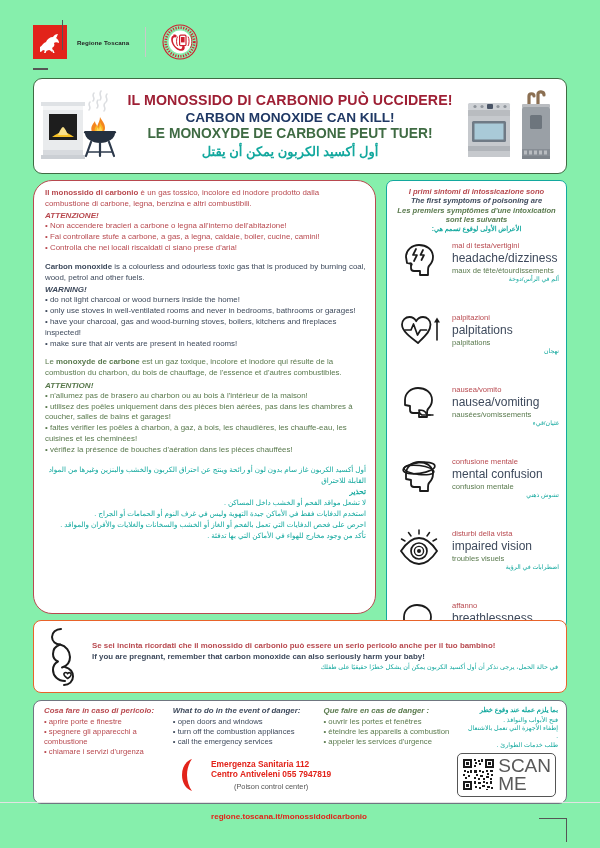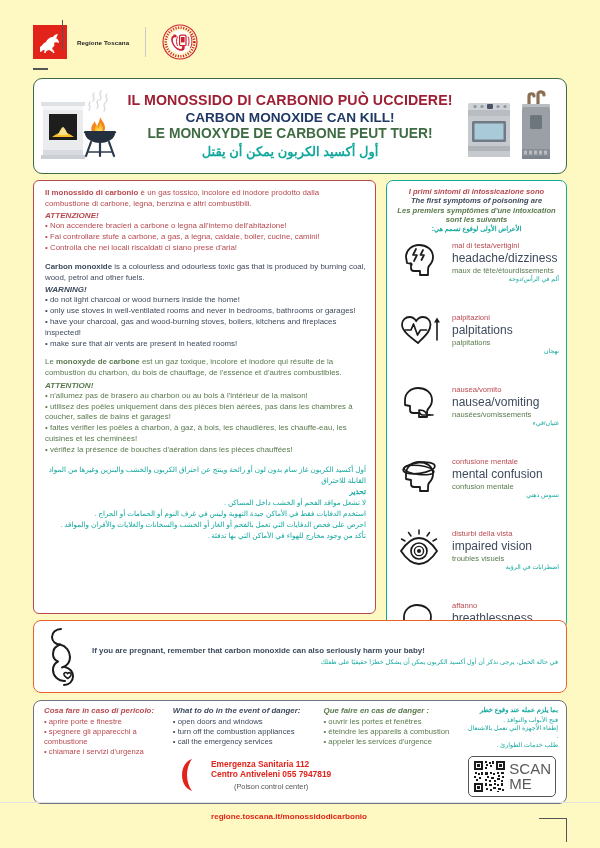--- a/index.html
+++ b/index.html
@@ -2,21 +2,21 @@
 <html><head>
 <meta charset="utf-8">
 <style>
   * { box-sizing: border-box; margin: 0; padding: 0; }
   html, body {
     width: 600px; height: 848px;
     background: #ffffff;
     font-family: "Liberation Sans", sans-serif;
     overflow: hidden;
   }
-  .page { position: relative; width: 600px; height: 848px; background:#fef9c3; }
+  .page { position: relative; width: 600px; height: 848px; background:#86efac; }
 
   
   .logobar { position:absolute; left:33px; top:24px; display:flex; align-items:center; gap:10px; }
   .tuscany-mark {
     width:34px; height:34px; background:#e2231a; position:relative; flex:0 0 auto;
     display:flex; align-items:center; justify-content:center;
   }
   .tuscany-mark svg { width:28px; height:28px; }
   .logo-label { font-size:6.2px; font-weight:bold; color:#222; letter-spacing:.1px; white-space:nowrap; }
   .logo-divider { width:1px; height:30px; background:#c9c9c9; margin:0 6px; }
@@ -37,21 +37,21 @@
   .banner-art-left svg, .banner-art-right svg { display:block; }
   .banner-titles { flex:1 1 auto; text-align:center; line-height:1.22; padding:0 2px; }
   .t-it { font-size:14.2px; font-weight:bold; color:#9e1f34; letter-spacing:.1px; }
   .t-en { font-size:13.6px; font-weight:bold; color:#1f3864; }
   .t-fr { font-size:13.8px; font-weight:bold; color:#3f6b43; }
   .t-ar { font-size:13px; font-weight:bold; color:#13a89e; direction:rtl; margin-top:1px; }
 
   
   .main-left {
     position:absolute; left:33px; top:180px; width:343px; height:434px;
-    border:1.3px solid #b8494f; border-radius:6px; background:#fff;
+    border:1.3px solid #b8494f; border-radius:19px; background:#fff;
     padding:7px 9px 22px 11px; overflow:hidden;
   }
   .main-right {
     position:absolute; left:386px; top:180px; width:181px; height:449px;
     border:1.5px solid #13a89e; border-radius:7px; background:#fff;
     padding:6px 7px 4px 7px; overflow:hidden;
   }
 
   .blk { margin-bottom:7.5px; }
   .blk:last-child { margin-bottom:0; }
@@ -117,21 +117,21 @@
   .emerg-phone { width:16px; flex:0 0 auto; }
   .emerg-phone svg { display:block; }
   .emerg-txt { line-height:1.26; }
   .emerg-txt .e1, .emerg-txt .e2 { font-size:8.4px; font-weight:bold; color:#e2231a; }
   .emerg-txt .e3 { font-size:7.4px; color:#555; text-align:center; margin-top:2px; }
 
   .scanme { position:absolute; right:10px; bottom:6px; display:flex; align-items:center;
     border:1.4px solid #555; border-radius:5px; padding:3px 4px; gap:3px; background:#fff; }
   .qr { width:33px; height:33px; flex:0 0 auto; }
   .qr svg { display:block; }
-  .scan-words { line-height:.96; color:#595959; font-size:15px; }
+  .scan-words { line-height:.96; color:#595959; font-size:19px; }
 
   .footer-url {
     position:absolute; left:211px; top:812px; font-size:8.1px; font-weight:bold; color:#e2231a;
   }
   .footer-line { position:absolute; left:0px; top:802px; width:600px; height:1px; background:#e3e3e3; }
   .corner-tick { position:absolute; right:33px; bottom:6px; width:1.2px; height:24px; background:#555; }
   .corner-rule { position:absolute; right:33px; bottom:29px; width:28px; height:1.4px; background:#555; }
 </style>
 </head>
 <body>
@@ -385,20 +385,21 @@
   <div class="preg">
     <div class="preg-ico">
       <svg width="38" height="62" viewBox="0 0 38 62" aria-hidden="true">
         <path fill="none" stroke="#1b1b1b" stroke-width="2" stroke-linecap="round" stroke-linejoin="round" d="M17 3c-5 0-9 3.5-9 8s4 7.5 8 7.5c-4 1.5-7 5-7 9.5 0 4 2.5 6.5 5 7.5-3 1.5-5 4.5-5 8.5 0 6 5 11 12 11"></path>
         <path fill="none" stroke="#1b1b1b" stroke-width="2" stroke-linecap="round" stroke-linejoin="round" d="M16 18.5c6 1.5 10 6.5 10 12.5 0 5-3 9-8 10.5"></path>
         <path fill="none" stroke="#1b1b1b" stroke-width="2" stroke-linecap="round" stroke-linejoin="round" d="M21 41c5 1.5 8 5 8 9.5 0 5-4 8.5-9 8.5"></path>
         <path fill="none" stroke="#1b1b1b" stroke-width="1.6" stroke-linejoin="round" d="M20 47.5c1-1.3 3-1.3 3.6.2.6-1.5 2.6-1.5 3.4 0 .6 1.5-1.2 3.3-3.4 4.8-2.2-1.5-4.2-3.3-3.6-5z"></path>
       </svg>
     </div>
     <div class="preg-txt">
+      <div class="p-it">Se sei incinta ricordati che il monossido di carbonio può essere un serio pericolo anche per il tuo bambino!</div>
       <div class="p-en">If you are pregnant, remember that carbon monoxide can also seriously harm your baby!</div>
       <div class="p-ar">في حالة الحمل، يرجى تذكر أن أول أكسيد الكربون يمكن أن يشكل خطرًا حقيقيًا على طفلك</div>
     </div>
   </div>
 
   <div class="actions">
     <div class="act-cols">
 
       <div class="act-col c1">
         <div class="act-h h1c">Cosa fare in caso di pericolo:</div>

